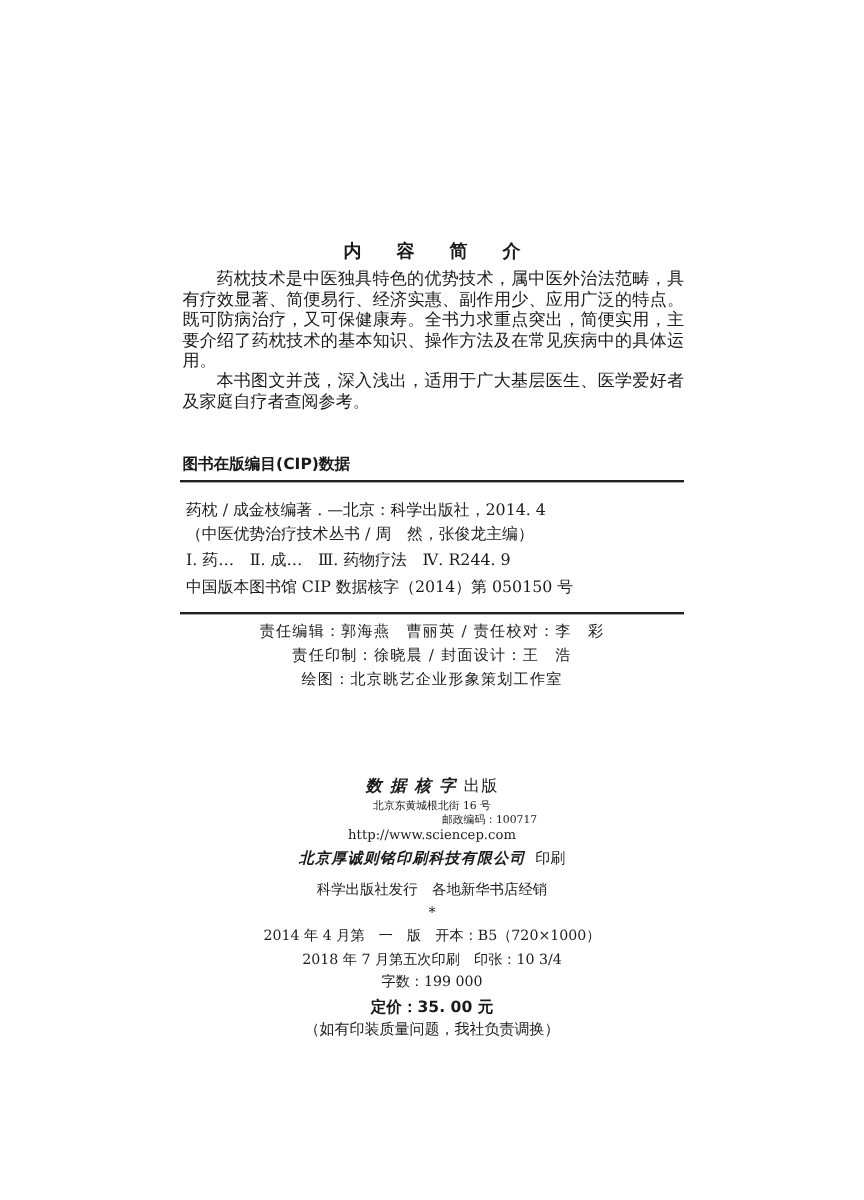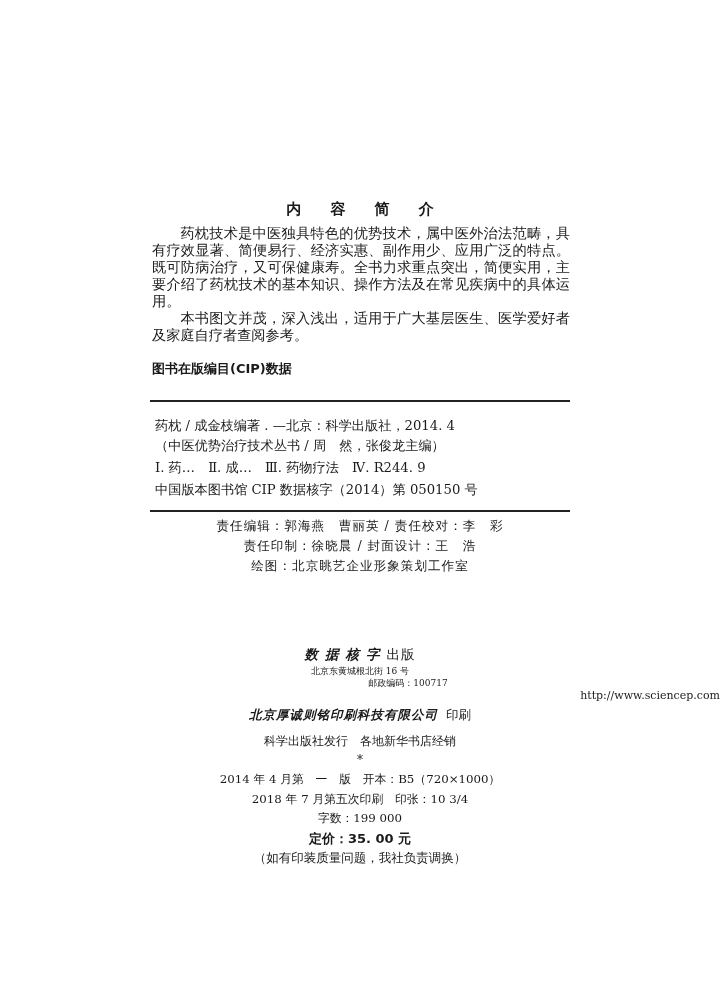--- a/index.html
+++ b/index.html
@@ -35,21 +35,21 @@
       text-align: justify;
       text-align-last: left;
     }
     .summary-body p {
       margin: 0;
       text-indent: 2em;
     }
 
     
     .cip-heading {
-      left: 152px; top: 360px;
+      left: 152px; top: 378px;
       font-family: "DejaVu Sans", "Liberation Sans", sans-serif;
       font-weight: bold;
       font-size: 13px;
     }
     .rule {
       left: 150px; width: 420px; height: 2px;
       background: #222;
     }
     .rule.top { top: 400px; }
     .rule.bottom { top: 510px; }
@@ -76,21 +76,21 @@
     
     .pub {
       left: 0; width: 720px;
       text-align: center;
       white-space: pre;
     }
     .pub-name { top: 646px; font-size: 13.5px; letter-spacing: 1px; }
     .pub-name .stylized { font-weight: bold; letter-spacing: 7px; font-style: italic; }
     .pub-addr { top: 665px; font-size: 9px; }
     .pub-zip { top: 677px; font-size: 9px; padding-left: 48px; }
-    .pub-url { top: 689px; font-size: 11px; text-align: right; }
+    .pub-url { top: 689px; font-size: 11px; }
     .printer { top: 707px; font-size: 12.5px; }
     .printer .stylized { font-weight: bold; font-style: italic; letter-spacing: 1px; }
     .distrib { top: 733px; font-size: 12px; }
     .asterisk { top: 753px; font-size: 12px; }
     .edition { top: 772px; font-size: 11.8px; }
     .printing { top: 792px; font-size: 11.8px; }
     .wordcount { top: 811px; font-size: 11.8px; }
     .price {
       top: 830px; font-size: 13px; font-weight: bold;
       font-family: "DejaVu Sans", "Liberation Sans", sans-serif;

